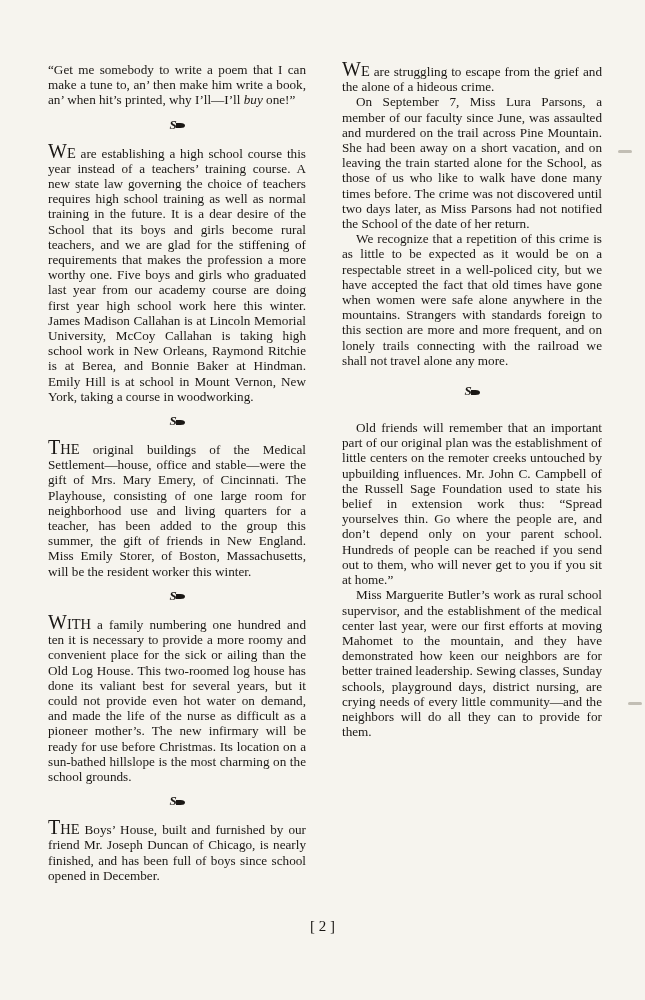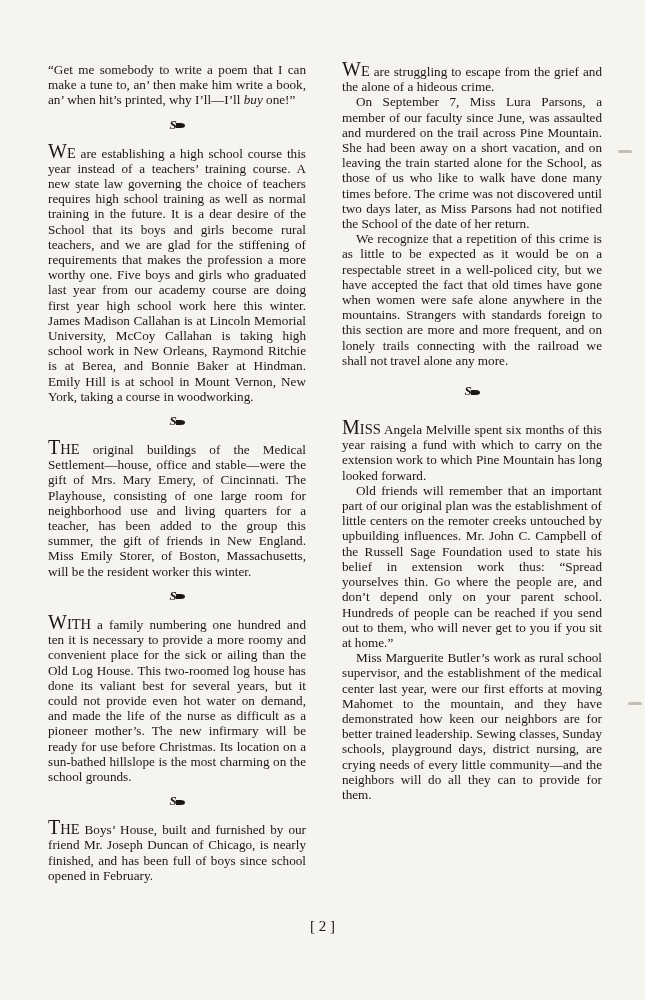--- a/index.html
+++ b/index.html
@@ -42,31 +42,30 @@
     <div class="orn"><span>S</span><span class="leaf"></span></div>
 
     <p><span class="dropcap-word">T</span><span class="dropcap-rest">HE</span><span> original buildings of the Medical Settlement—house, office and stable—were the gift of Mrs. Mary Emery, of Cincinnati. The Playhouse, consisting of one large room for neighborhood use and living quarters for a teacher, has been added to the group this summer, the gift of friends in New England. Miss Emily Storer, of Boston, Massachusetts, will be the resident worker this winter.</span></p>
 
     <div class="orn"><span>S</span><span class="leaf"></span></div>
 
     <p><span class="dropcap-word">W</span><span class="dropcap-rest">ITH</span><span> a family numbering one hundred and ten it is necessary to provide a more roomy and convenient place for the sick or ailing than the Old Log House. This two-roomed log house has done its valiant best for several years, but it could not provide even hot water on demand, and made the life of the nurse as difficult as a pioneer mother’s. The new infirmary will be ready for use before Christmas. Its location on a sun-bathed hillslope is the most charming on the school grounds.</span></p>
 
     <div class="orn"><span>S</span><span class="leaf"></span></div>
 
-    <p><span class="dropcap-word">T</span><span class="dropcap-rest">HE</span><span> Boys’ House, built and furnished by our friend Mr. Joseph Duncan of Chicago, is nearly finished, and has been full of boys since school opened in February.</span></p>
+    <p><span class="dropcap-word">T</span><span class="dropcap-rest">HE</span><span> Boys’ House, built and furnished by our friend Mr. Joseph Duncan of Chicago, is nearly finished, and has been full of boys since school opened in December.</span></p>
   </div>
 
   <div class="col col-right">
     <p><span class="dropcap-word">W</span><span class="dropcap-rest">E</span><span> are struggling to escape from the grief and the alone of a hideous crime.</span></p>
     <p class="indent">On September 7, Miss Lura Parsons, a member of our faculty since June, was assaulted and murdered on the trail across Pine Mountain. She had been away on a short vacation, and on leaving the train started alone for the School, as those of us who like to walk have done many times before. The crime was not discovered until two days later, as Miss Parsons had not notified the School of the date of her return.</p>
     <p class="indent">We recognize that a repetition of this crime is as little to be expected as it would be on a respectable street in a well-policed city, but we have accepted the fact that old times have gone when women were safe alone anywhere in the mountains. Strangers with standards foreign to this section are more and more frequent, and on lonely trails connecting with the railroad we shall not travel alone any more.</p>
 
     <div class="orn" style="margin: 16px 0 22px 0;"><span>S</span><span class="leaf"></span></div>
 
-    <p><span class="dropcap-word">M</span><span class="dropcap-rest">ISS</span><span> Angela Melville spent six months of this year raising a fund with which to carry on the extension work to which Pine Mountain has long looked forward.</span></p>
     <p class="indent">Old friends will remember that an important part of our original plan was the establishment of little centers on the remoter creeks untouched by upbuilding influences. Mr. John C. Campbell of the Russell Sage Foundation used to state his belief in extension work thus: “Spread yourselves thin. Go where the people are, and don’t depend only on your parent school. Hundreds of people can be reached if you send out to them, who will never get to you if you sit at home.”</p>
     <p class="indent">Miss Marguerite Butler’s work as rural school supervisor, and the establishment of the medical center last year, were our first efforts at moving Mahomet to the mountain, and they have demonstrated how keen our neighbors are for better trained leadership. Sewing classes, Sunday schools, playground days, district nursing, are crying needs of every little community—and the neighbors will do all they can to provide for them.</p>
   </div>
 
   <div class="pagenum">[ 2 ]</div>
 
   <div class="edge-mark" style="top:150px; left:618px;"></div>
   <div class="edge-mark" style="top:702px; left:628px;"></div>
 </div>
 

